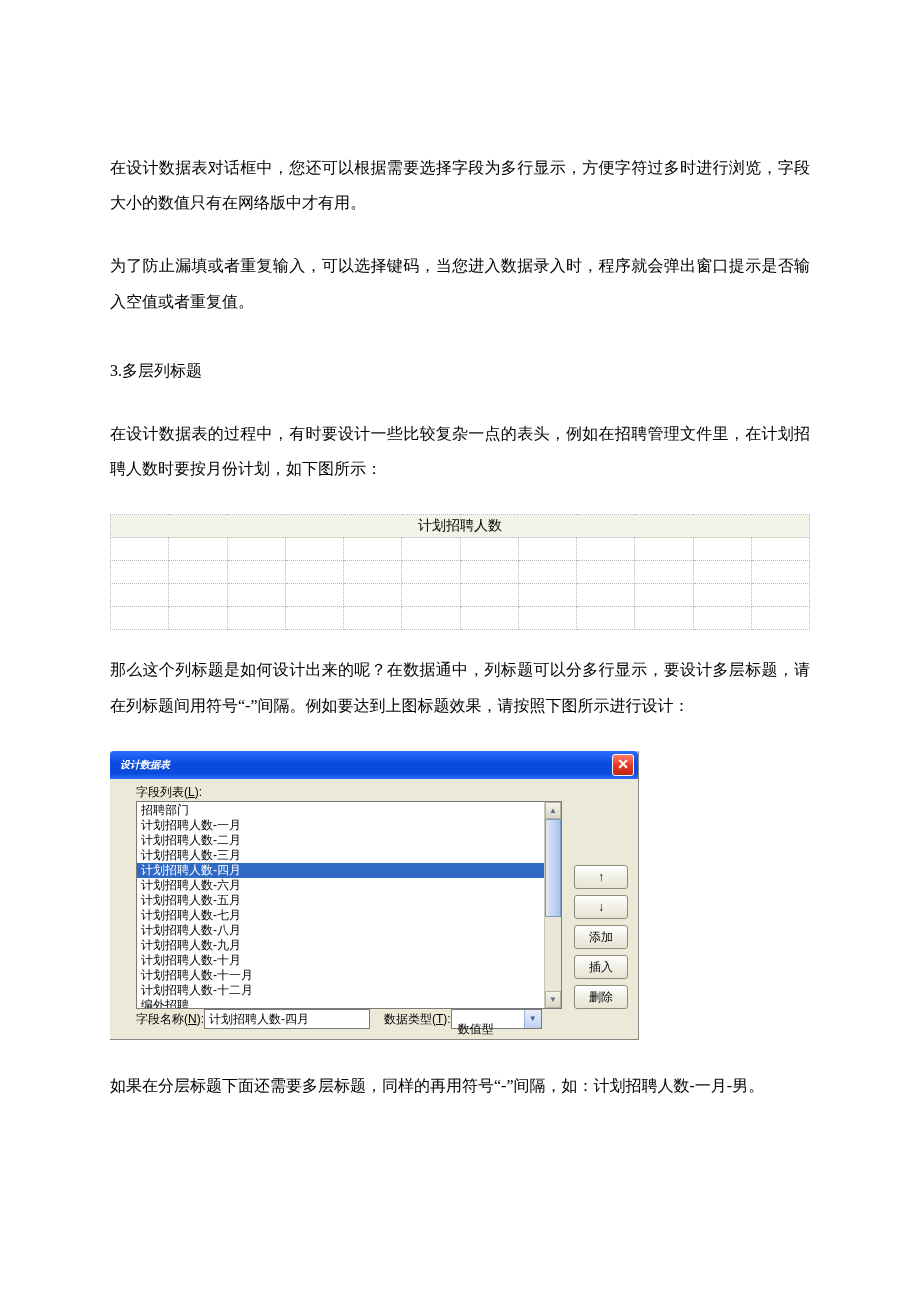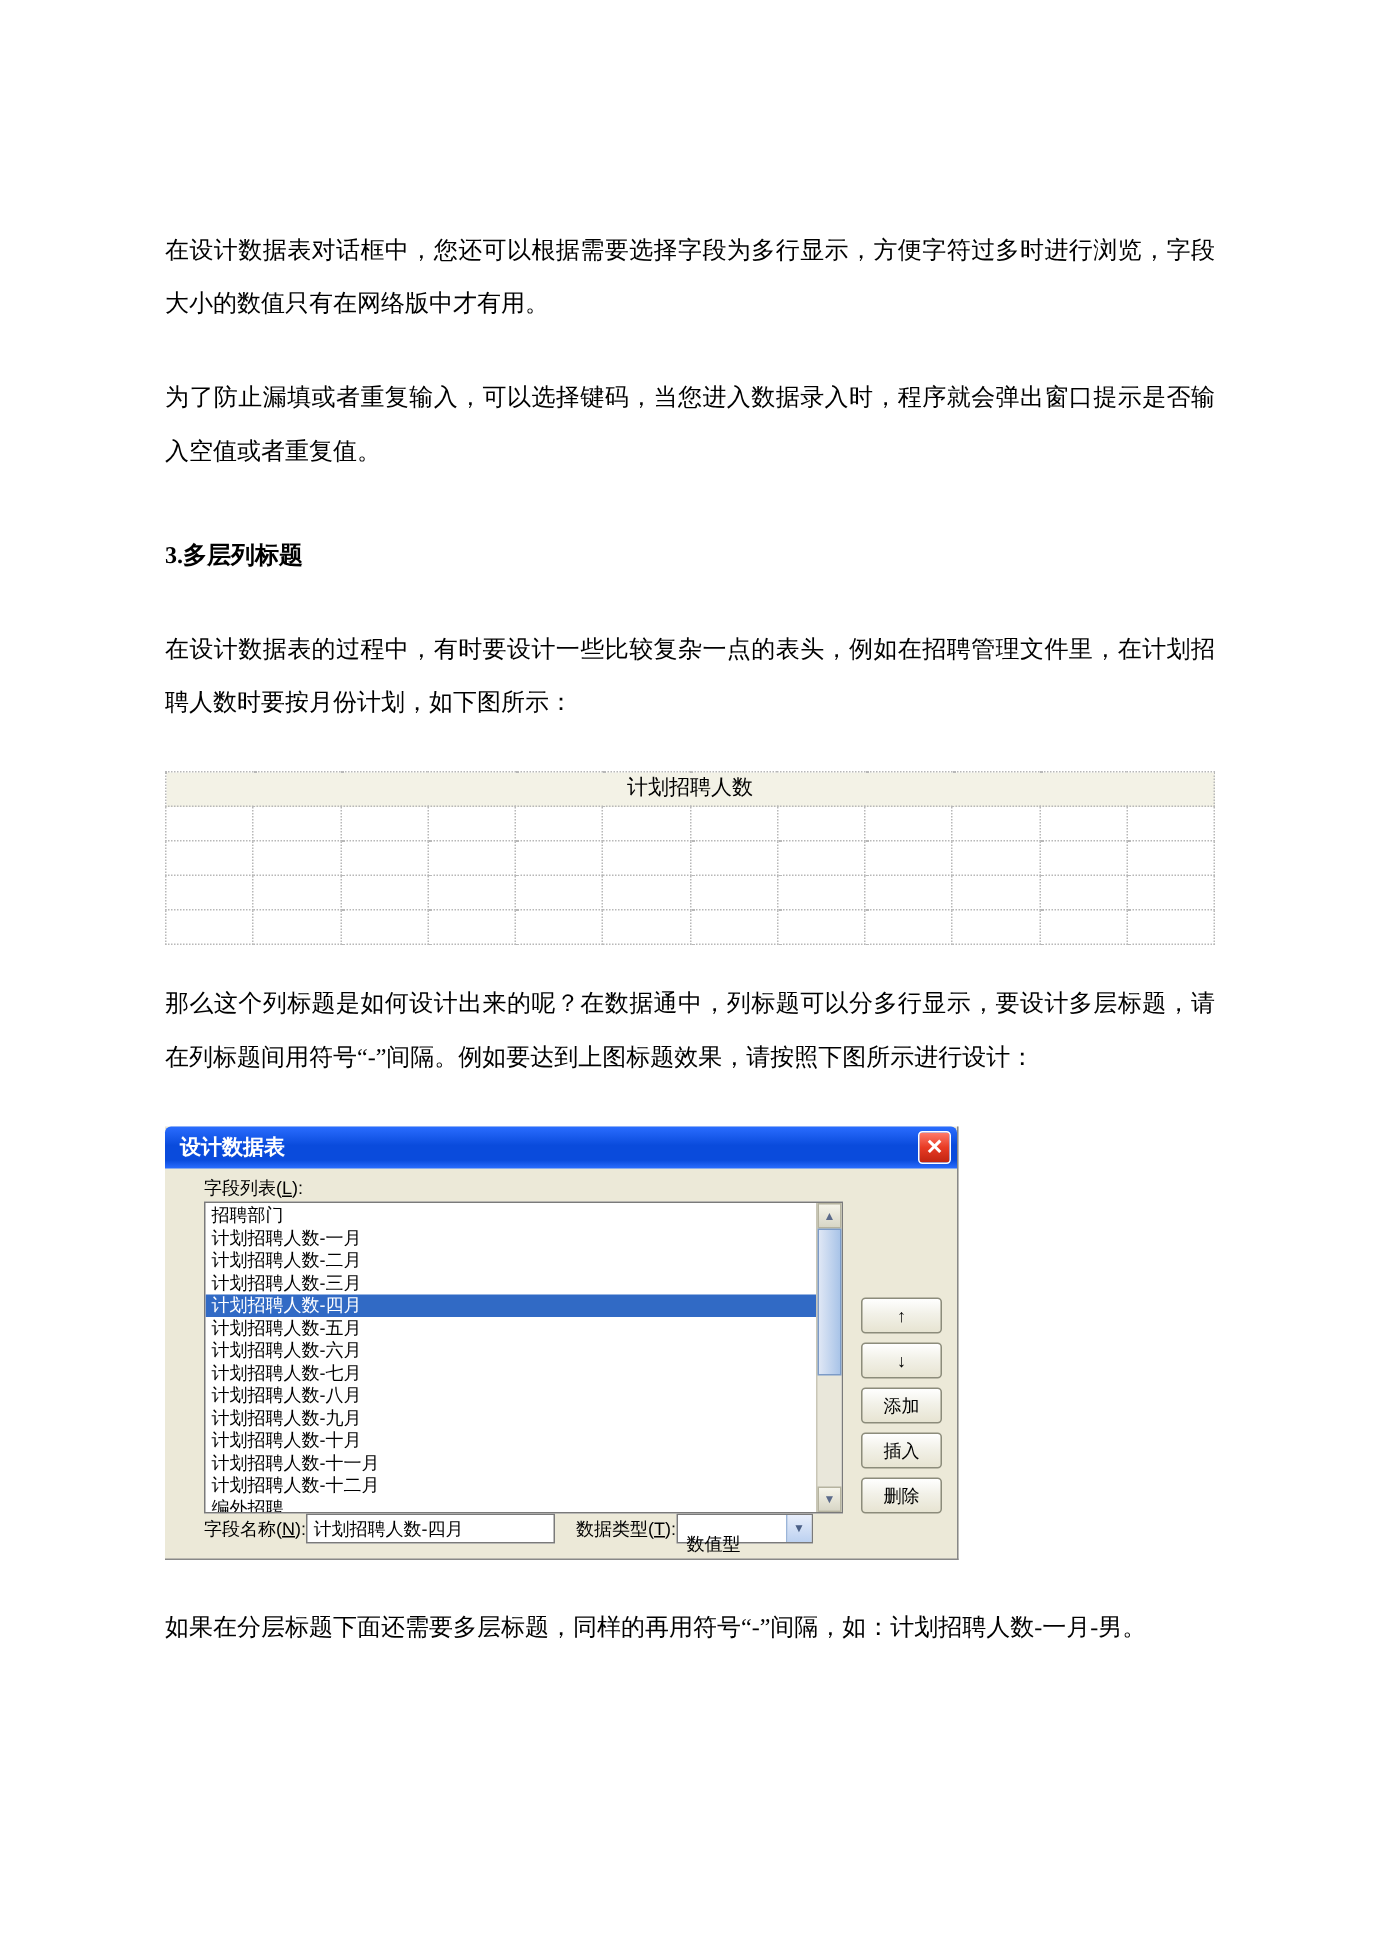--- a/index.html
+++ b/index.html
@@ -15,21 +15,21 @@
     width: 920px;
     min-height: 1302px;
     box-sizing: border-box;
     padding: 150px 110px 60px 110px;
   }
   .para {
     margin: 0 0 28px 0;
     text-align: justify;
   }
   .heading {
-    font-weight: bold;
+    font-weight: normal;
     margin: 34px 0 28px 0;
     font-family: "SimSun", serif;
   }
 
   
   .months-wrap {
     width: 700px;
     margin: 4px 0 22px 0;
   }
   table.months {
@@ -71,22 +71,23 @@
     align-items: center;
     padding: 0 4px 0 10px;
     position: relative;
     border-top-left-radius: 4px;
     border-top-right-radius: 4px;
     box-sizing: border-box;
   }
   .titlebar span.title-text {
     color: #fff;
     font-weight: bold;
-    font-size: 14px;
+    font-size: 10px;
     flex: 1;
+    font-style: italic;
   }
   .close-btn {
     width: 22px;
     height: 22px;
     background: linear-gradient(to bottom, #ff7b6b, #e83b24 50%, #c02410);
     border: 1px solid #fff;
     border-radius: 3px;
     display: flex;
     align-items: center;
     justify-content: center;
@@ -320,22 +321,22 @@
         <span>字段列表(</span><span class="underline-key">L</span><span>):</span>
       </div>
       <div class="list-row">
         <div class="listbox">
           <div class="list-items" id="list-items">
               <div class="list-item">招聘部门</div>
               <div class="list-item">计划招聘人数-一月</div>
               <div class="list-item">计划招聘人数-二月</div>
               <div class="list-item">计划招聘人数-三月</div>
               <div class="list-item selected">计划招聘人数-四月</div>
+              <div class="list-item">计划招聘人数-六月</div>
               <div class="list-item">计划招聘人数-五月</div>
-              <div class="list-item">计划招聘人数-六月</div>
               <div class="list-item">计划招聘人数-七月</div>
               <div class="list-item">计划招聘人数-八月</div>
               <div class="list-item">计划招聘人数-九月</div>
               <div class="list-item">计划招聘人数-十月</div>
               <div class="list-item">计划招聘人数-十一月</div>
               <div class="list-item">计划招聘人数-十二月</div>
               <div class="list-item">编外招聘</div>
             </div>
           <div class="scrollbar">
             <div class="sb-btn">▲</div>

